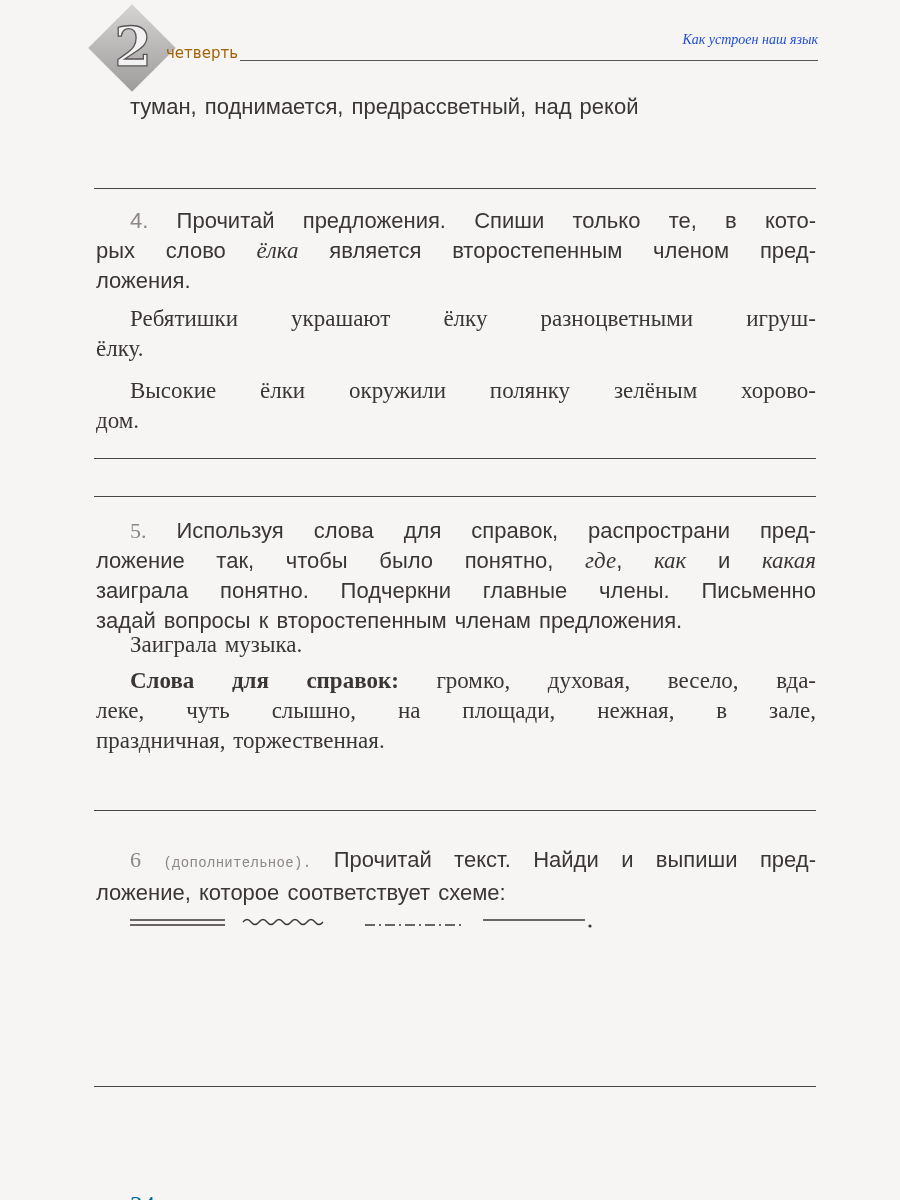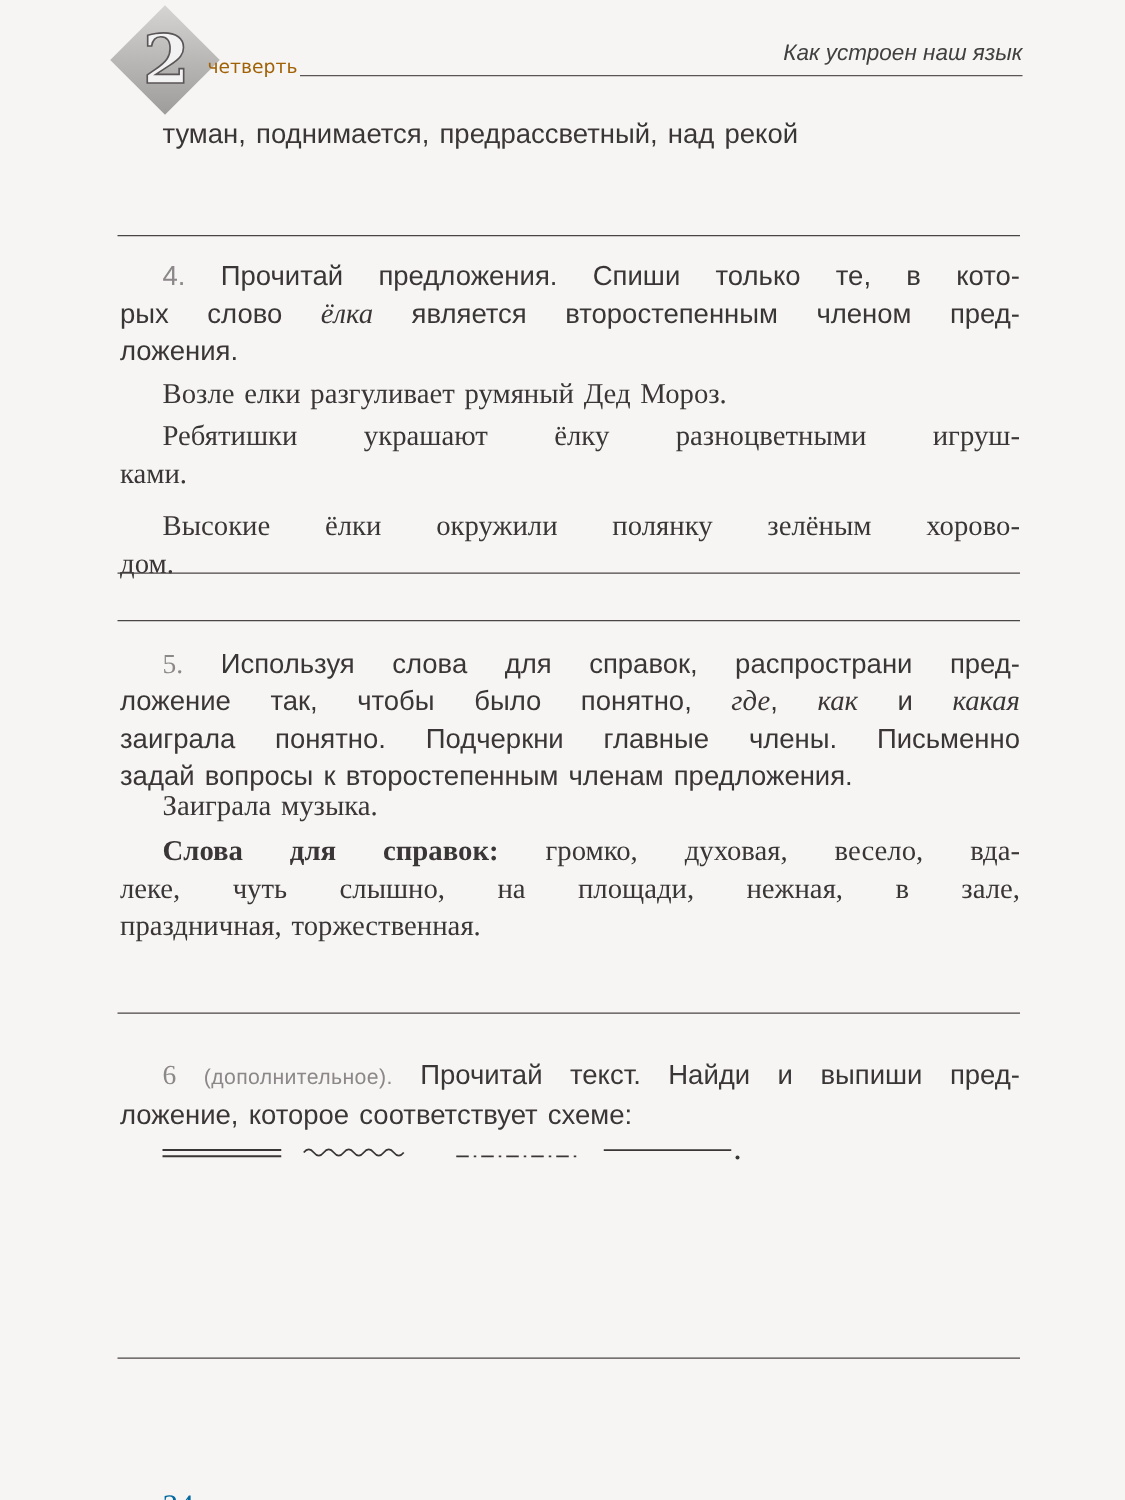--- a/index.html
+++ b/index.html
@@ -29,37 +29,37 @@
     .quarter-label {
       position: absolute; left: 166px; top: 44px;
       font-family: "DejaVu Sans", sans-serif; font-size: 15px; color: #a16207;
     }
     .header-rule {
       position: absolute; left: 240px; top: 60px; width: 578px; height: 0;
       border-top: 1.3px solid #5a5556;
     }
     .header-title {
       position: absolute; right: 82px; top: 32px;
-      font-family: Liberation Sans, sans-serif; font-style: italic; font-size: 18px; color: #404040;
+      font-family: Liberation Serif, serif; font-style: italic; font-size: 14px; color: #1d4ed8;
     }
 
     .sans { font-family: "Liberation Sans", sans-serif; }
     .serif { font-family: "Liberation Serif", serif; }
 
     .block { position: absolute; left: 96px; width: 720px; }
     .line {
       font-size: 22px; line-height: 30px; text-align: justify;
       text-align-last: justify; white-space: nowrap;
       word-spacing: 2px;
     }
     .line.last { text-align-last: left; }
     .indent { padding-left: 34px; }
     .task-num { color: #8c8788; font-family: "Liberation Serif", serif; }
     .task-num.sans-num { font-family: "Liberation Sans", sans-serif; }
-    .task-sub { font-size: 17px; color: #8c8788; font-family: Liberation Sans, sans-serif; letter-spacing: 0.3px; margin-top: 12px; }
+    .task-sub { font-size: 14px; color: #8c8788; font-family: Liberation Mono, monospace; letter-spacing: 0.3px; margin-top: 12px; }
     .it { font-family: "Liberation Serif", serif; font-style: italic; font-size: 23px; margin-top: 16px; }
     .bold { font-weight: bold; }
     .answer-line {
       position: absolute; left: 94px; width: 722px; height: 0;
       border-top: 1.3px solid #4a4546;
     }
     .scheme { position: absolute; top: 912px; left: 125px; height: 20px; width: 520px; }
     .scheme svg { overflow: visible; }
 
     .page-num {
@@ -82,23 +82,22 @@
     <div class="line last indent" style="font-size:22px;">туман, поднимается, предрассветный, над рекой</div>
   </div>
   <div class="answer-line" style="top:188px;"></div>
 
   <div class="block sans" style="top:206px;">
     <div class="line indent"><span class="task-num sans-num">4.</span> <span>Прочитай предложения. Спиши только те, в кото-</span></div>
     <div class="line"><span>рых слово </span><span class="it">ёлка</span><span> является второстепенным членом пред-</span></div>
     <div class="line last">ложения.</div>
   </div>
   <div class="block serif" style="top:300px;">
-    <div class="line last indent" style="font-size:23px;">Возле елки разгуливает румяный Дед Мороз.</div>
     <div class="line indent" style="font-size:23px;margin-top:4px;">Ребятишки украшают ёлку разноцветными игруш-</div>
-    <div class="line last" style="font-size:23px;">ками.</div>
+    <div class="line last" style="font-size:23px;">ёлку.</div>
     <div class="line indent" style="font-size:23px;margin-top:12px;">Высокие ёлки окружили полянку зелёным хорово-</div>
     <div class="line last" style="font-size:23px;">дом.</div>
   </div>
   <div class="answer-line" style="top:458px;"></div>
   <div class="answer-line" style="top:496px;"></div>
 
   <div class="block sans" style="top:516px;">
     <div class="line indent"><span class="task-num">5.</span> <span>Используя слова для справок, распространи пред-</span></div>
     <div class="line"><span>ложение так, чтобы было понятно, </span><span class="it">где</span><span>, </span><span class="it">как</span><span> и </span><span class="it">какая</span></div>
     <div class="line">заиграла понятно. Подчеркни главные члены. Письменно</div>

